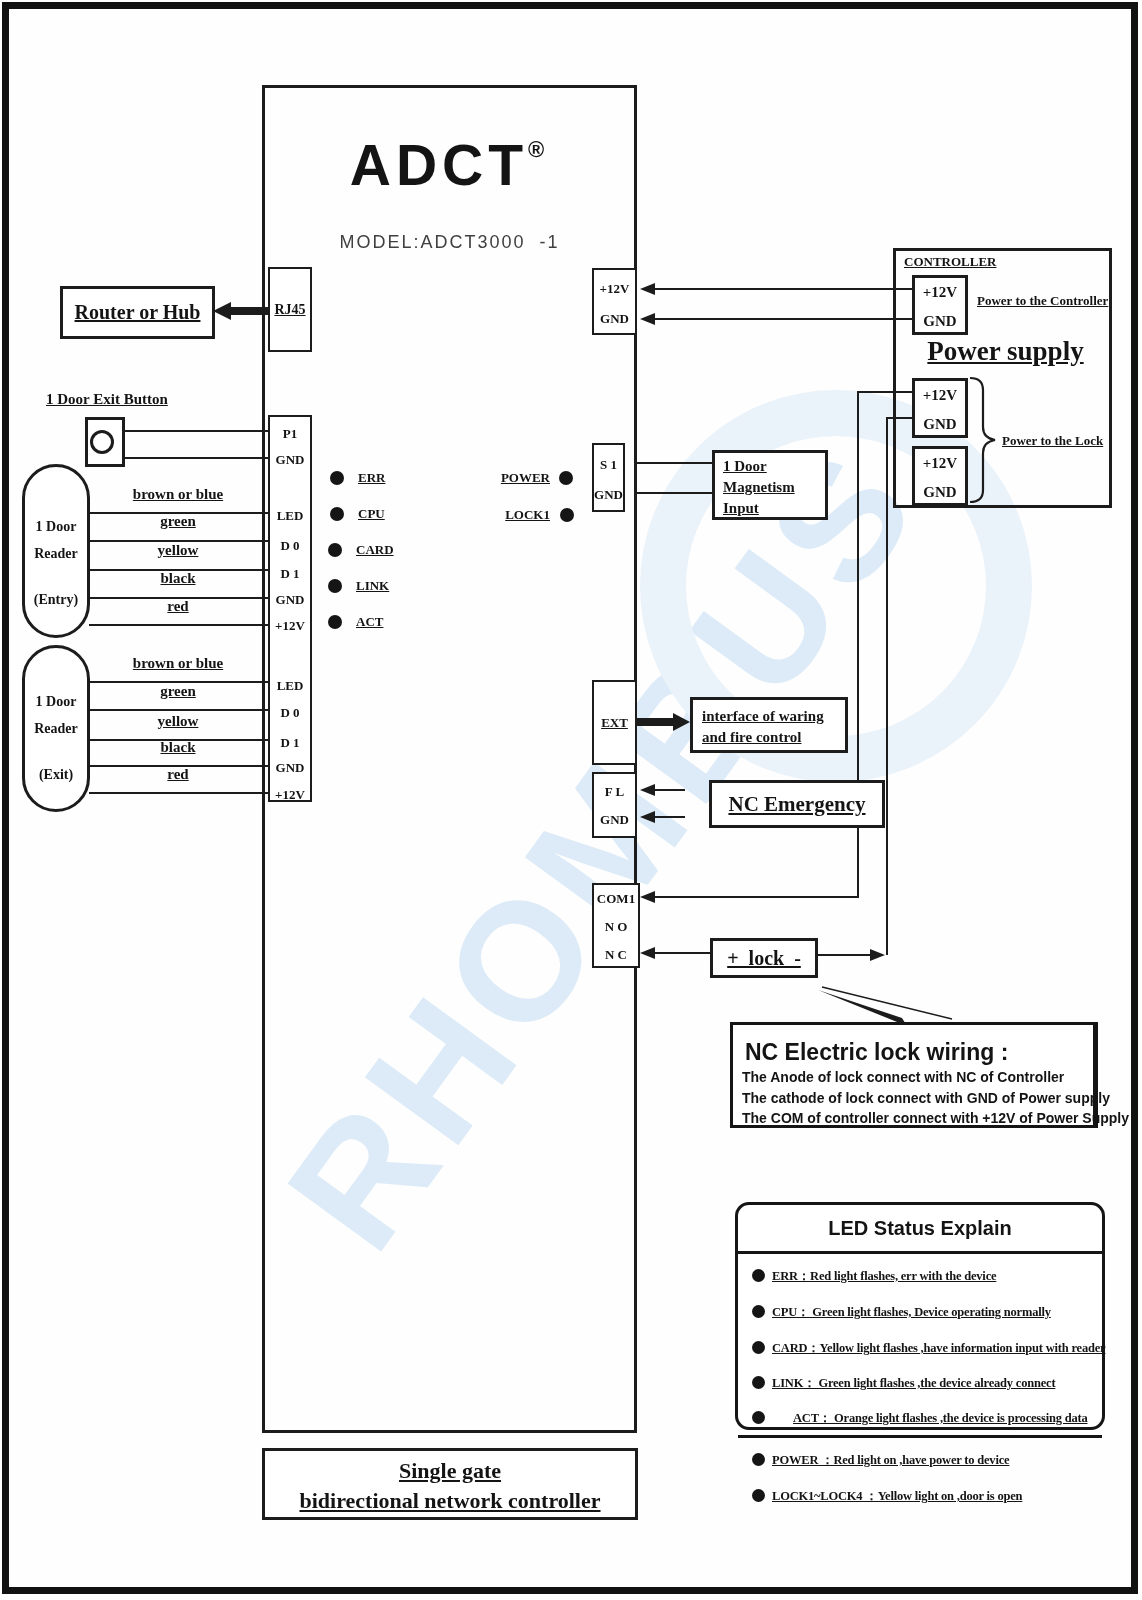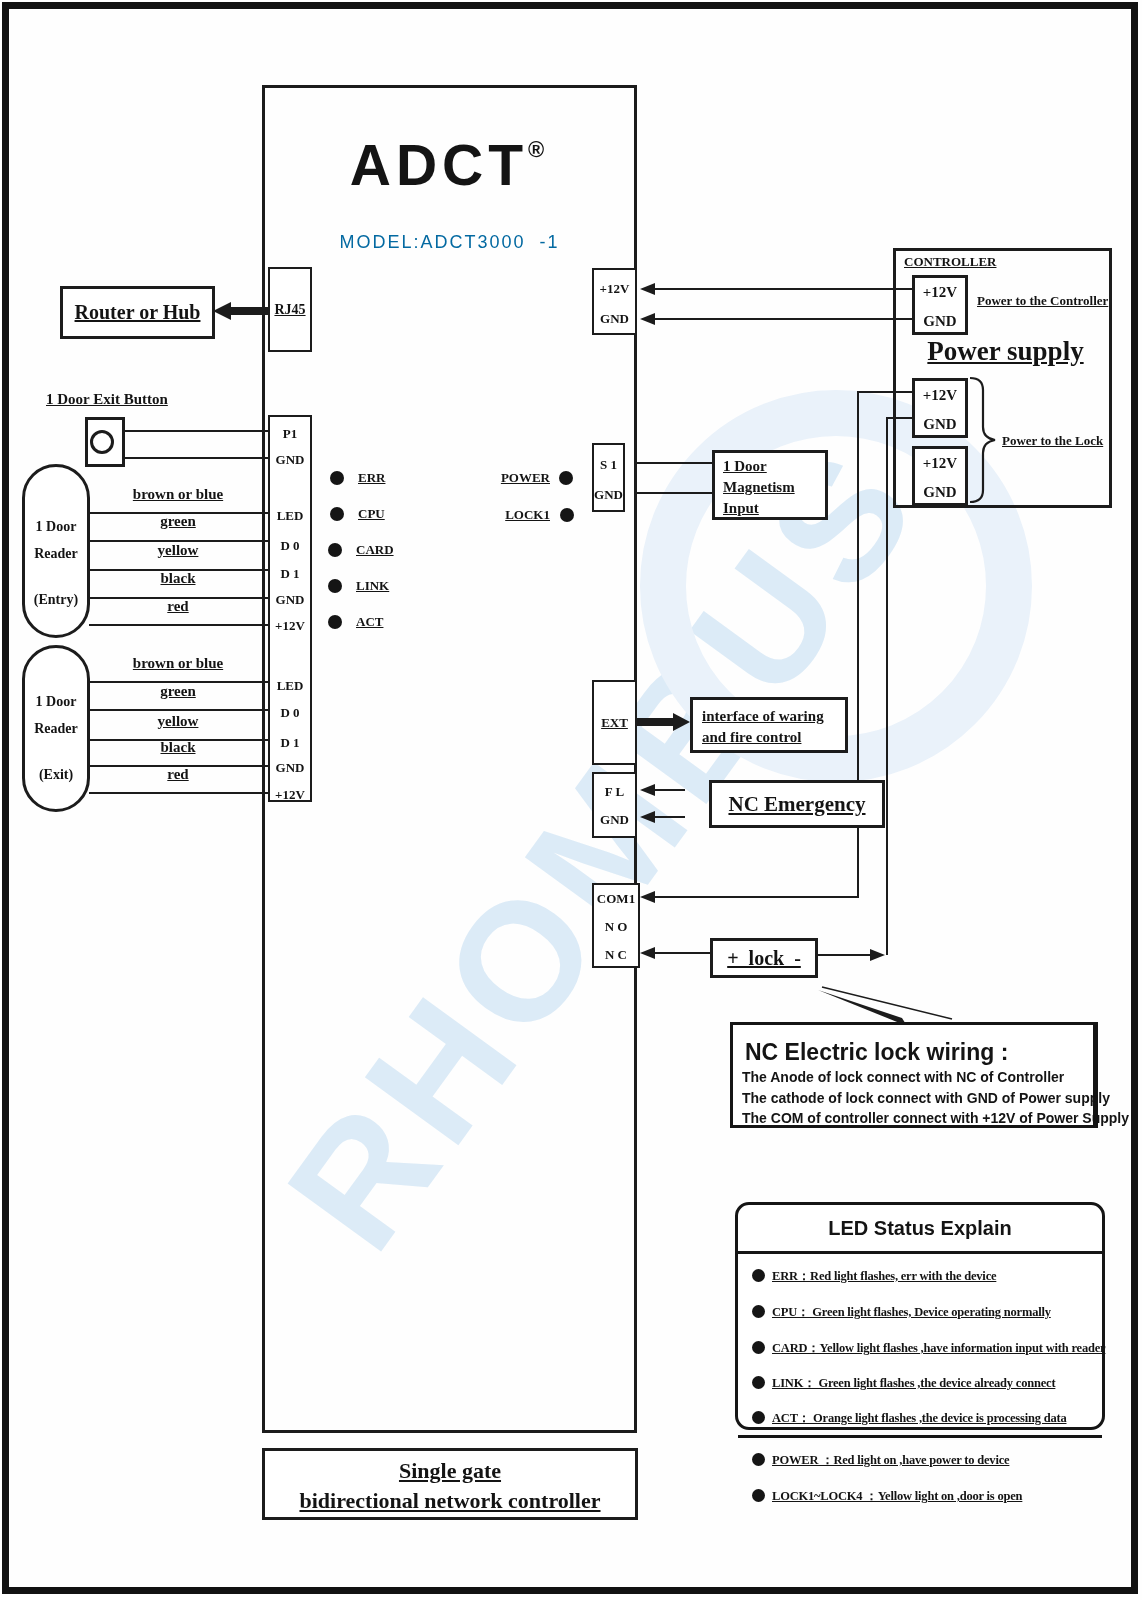--- a/index.html
+++ b/index.html
@@ -101,21 +101,21 @@
   </g>
 </svg>
 
 <div class="b lay" style="left:2px;top:2px;width:1136px;height:1592px;border:7px solid #111;"></div>
 
 <div class="b lay" style="left:262px;top:85px;width:375px;height:1348px;border:3px solid #1c1c1c;"></div>
 
 <div class="b lay ss" style="left:262px;top:132px;width:375px;text-align:center;font-size:57px;letter-spacing:5px;">
   <span>ADCT</span><sup style="font-size:22px;vertical-align:28px;">®</sup>
 </div>
-<div class="b lay pre" style="left:262px;top:232px;width:375px;text-align:center;font-family:'Liberation Sans',sans-serif;font-size:18px;letter-spacing:2px;color:#0369a1;">MODEL:ADCT3000  -1</div>
+<div class="b lay pre" style="left:262px;top:232px;width:375px;text-align:center;font-family:'Liberation Sans',sans-serif;font-size:18px;letter-spacing:2px;color:#404040;">MODEL:ADCT3000  -1</div>
 
 <div class="b lay bx2 ctr sf" style="left:268px;top:267px;width:44px;height:85px;font-size:14px;">
   <span>RJ45</span>
 </div>
 
 <div class="b lay bx ctr sf" style="left:60px;top:286px;width:155px;height:53px;font-size:20px;">
   <span>Router or Hub</span>
 </div>
 
 <div class="b lay sf" style="left:46px;top:391px;font-size:15px;">1 Door Exit Button</div>
@@ -251,21 +251,21 @@
   <div class="b" style="left:0;top:46px;width:100%;border-top:3px solid #151515;"></div>
   <span class="lidot" style="top:64px;"></span>
   <div class="liitem sf" style="top:63px;">ERR：Red light flashes, err with the device</div>
   <span class="lidot" style="top:100px;"></span>
   <div class="liitem sf" style="top:99px;">CPU： Green light flashes, Device operating normally</div>
   <span class="lidot" style="top:136px;"></span>
   <div class="liitem sf" style="top:135px;">CARD：Yellow light flashes ,have information input with reader</div>
   <span class="lidot" style="top:171px;"></span>
   <div class="liitem sf" style="top:170px;">LINK： Green light flashes ,the device already connect</div>
   <span class="lidot" style="top:206px;"></span>
-  <div class="liitem sf" style="top:205px;">ACT： Orange light flashes ,the device is processing data</div>
+  <div class="liitem sf" style="top:205px;margin-left:21px;">ACT： Orange light flashes ,the device is processing data</div>
   <div class="b" style="left:0;top:230px;width:100%;border-top:3px solid #151515;"></div>
   <span class="lidot" style="top:248px;"></span>
   <div class="liitem sf" style="top:247px;">POWER ：Red light on ,have power to device</div>
   <span class="lidot" style="top:284px;"></span>
   <div class="liitem sf" style="top:283px;">LOCK1~LOCK4 ：Yellow light on ,door is open</div>
 </div>
 
 <div class="b lay bx sf" style="left:262px;top:1448px;width:376px;height:72px;font-size:22px;line-height:30px;text-align:center;padding-top:5px;">
   <div>Single gate</div>
   <div>bidirectional network controller</div>

